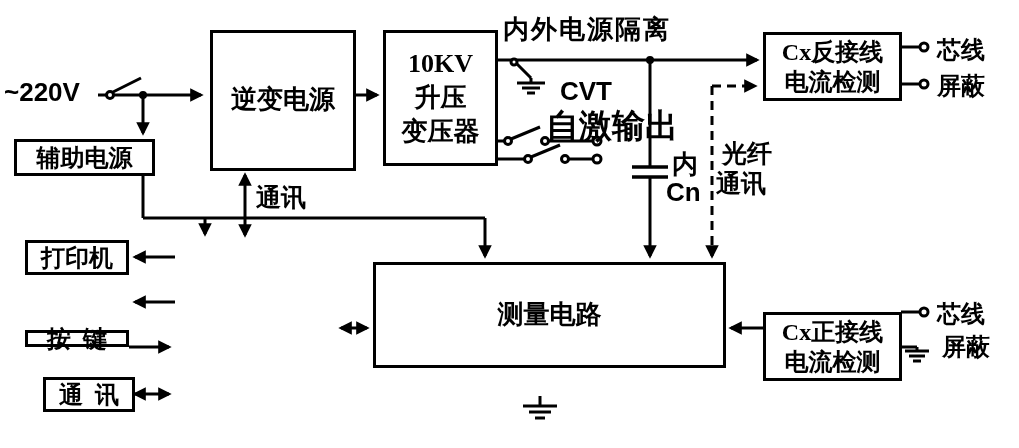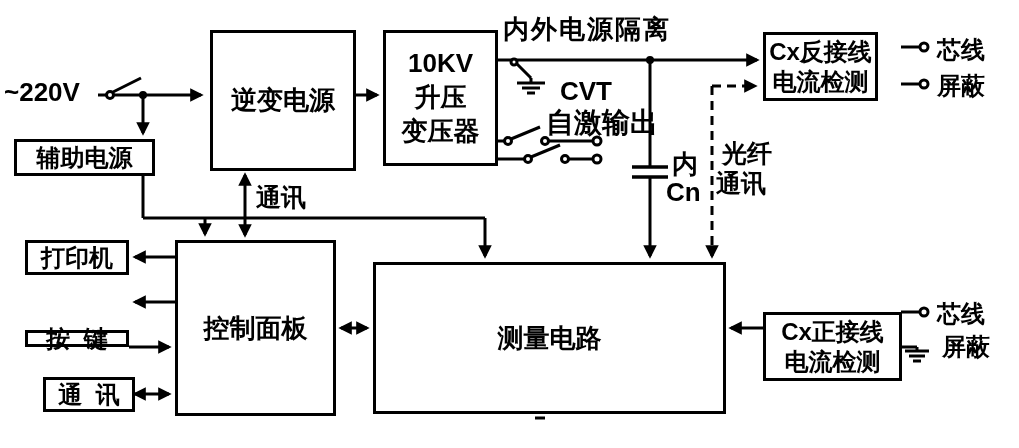--- a/index.html
+++ b/index.html
@@ -3,21 +3,21 @@
 <meta charset="utf-8">
 <style>
   * { margin:0; padding:0; box-sizing:border-box; }
   html,body { background:#ffffff; }
   body { font-family:"Liberation Sans","DejaVu Sans",sans-serif; color:#000; }
   .stage { position:relative; width:1019px; height:448px; background:#ffffff; overflow:hidden; }
   .wires { position:absolute; left:0; top:0; z-index:1; }
   .box {
     position:absolute; border:3px solid #000; background:#fff;
     display:flex; flex-direction:column; align-items:center; justify-content:center;
-    font-weight:bold; text-align:center; line-height:1.25; z-index:2;
+    font-weight:bold; text-align:center; line-height:1.25; z-index:2;font-family:Liberation Serif, serif;
   }
   .lbl { position:absolute; font-weight:bold; white-space:nowrap; z-index:2; }
 </style>
 </head>
 <body>
 
 <div class="stage">
 
   <svg class="wires" width="1019" height="448" viewBox="0 0 1019 448">
     <defs>
@@ -120,21 +120,21 @@
         <line x1="523" y1="406" x2="557" y2="406"></line>
         <line x1="529" y1="412" x2="551" y2="412"></line>
         <line x1="535" y1="418" x2="545" y2="418"></line>
       </g>
     </g>
   </svg>
 
   <div class="lbl" style="left:4px;top:77px;font-size:26px">~220V</div>
   <div class="lbl" style="left:503px;top:12px;font-size:26px;letter-spacing:2px">内外电源隔离</div>
   <div class="lbl" style="left:560px;top:76px;font-size:26px">CVT</div>
-  <div class="lbl" style="left:546px;top:104px;font-size:28px">自激输出</div>
+  <div class="lbl" style="left:546px;top:104px;font-size:33px">自激输出</div>
   <div class="lbl" style="left:256px;top:181px;font-size:25px">通讯</div>
   <div class="lbl" style="left:672px;top:147px;font-size:26px">内</div>
   <div class="lbl" style="left:666px;top:177px;font-size:26px">Cn</div>
   <div class="lbl" style="left:722px;top:137px;font-size:25px">光纤</div>
   <div class="lbl" style="left:716px;top:167px;font-size:25px">通讯</div>
   <div class="lbl" style="left:937px;top:34px;font-size:24px">芯线</div>
   <div class="lbl" style="left:937px;top:70px;font-size:24px">屏蔽</div>
   <div class="lbl" style="left:937px;top:298px;font-size:24px">芯线</div>
   <div class="lbl" style="left:942px;top:331px;font-size:24px">屏蔽</div>
 
@@ -145,40 +145,37 @@
   <div class="box" style="left:14px;top:139px;width:141px;height:37px;font-size:24px">
     <span>辅助电源</span>
   </div>
 
   <div class="box" style="left:383px;top:30px;width:115px;height:136px;font-size:26px;line-height:1.3">
     <span>10KV</span>
     <span>升压</span>
     <span>变压器</span>
   </div>
 
-  <div class="box" style="left:763px;top:32px;width:115px;height:69px;font-size:24px">
+  <div class="box" style="left:763px;top:32px;width:139px;height:69px;font-size:24px">
     <span>Cx反接线</span>
     <span>电流检测</span>
   </div>
 
   <div class="box" style="left:25px;top:240px;width:104px;height:35px;font-size:24px">
     <span>打印机</span>
   </div>
   <div class="box" style="left:25px;top:330px;width:104px;height:17px;font-size:24px;white-space:pre">
     <span>按  键</span>
   </div>
   <div class="box" style="left:43px;top:377px;width:92px;height:35px;font-size:24px;white-space:pre">
     <span>通  讯</span>
   </div>
 
-  <div class="box" style="left:175px;top:240px;width:161px;height:176px;font-size:26px">
-    <span>控制面板</span>
-  </div>
 
-  <div class="box" style="left:373px;top:262px;width:353px;height:152px;font-size:26px">
+  <div class="box" style="left:373px;top:262px;width:353px;height:106px;font-size:26px">
     <span>测量电路</span>
   </div>
 
   <div class="box" style="left:763px;top:312px;width:139px;height:69px;font-size:24px">
     <span>Cx正接线</span>
     <span>电流检测</span>
   </div>
 
 </div>
 

